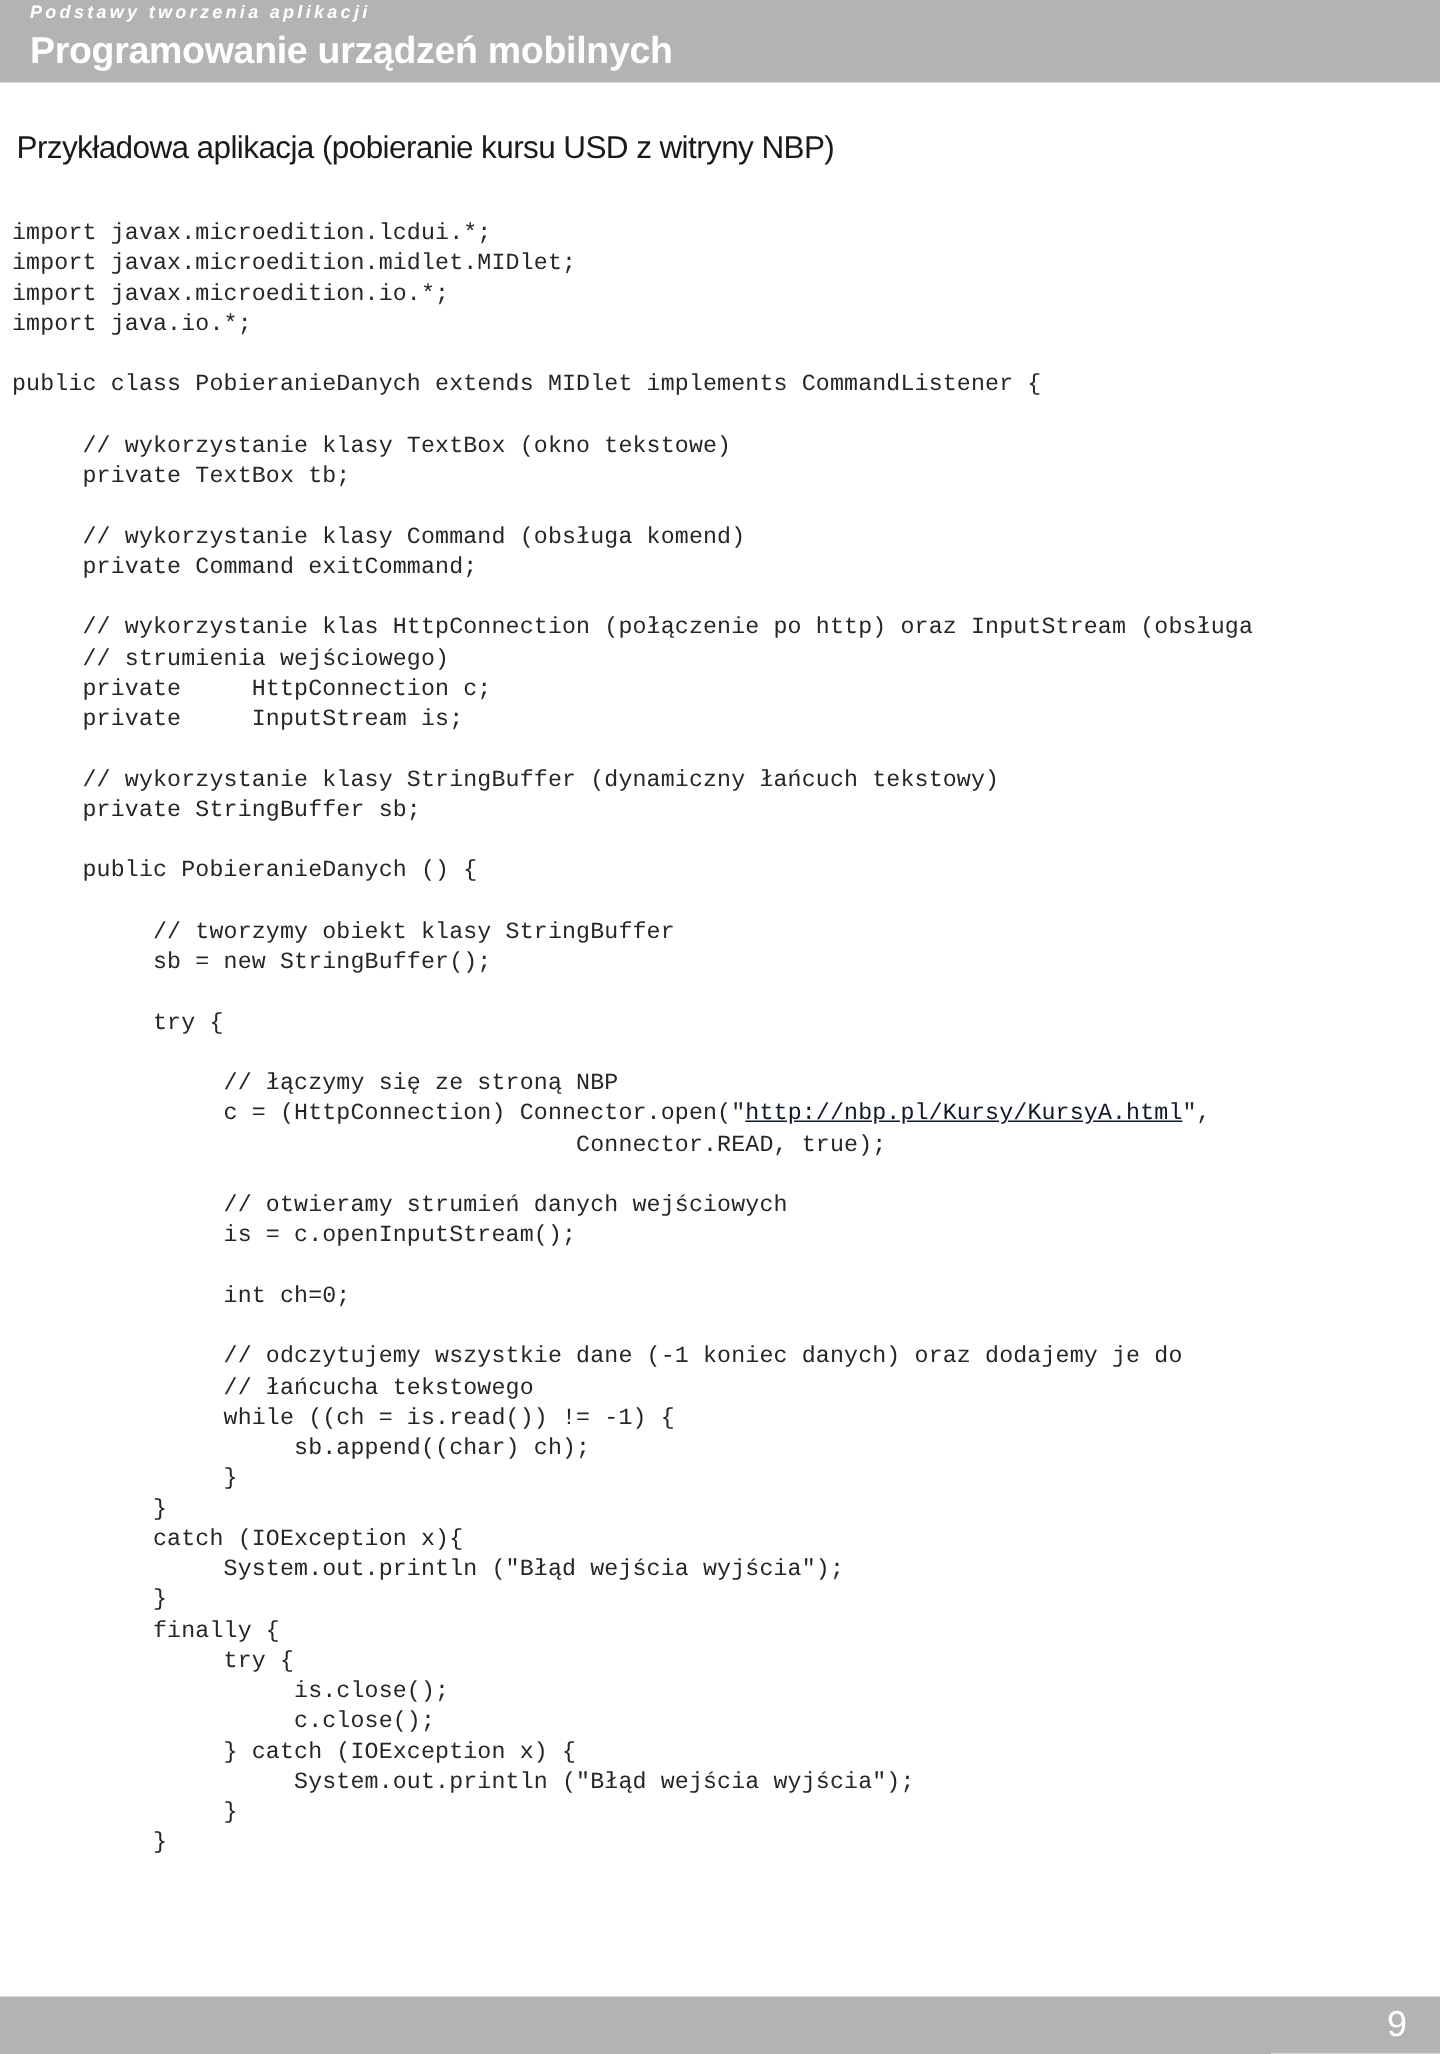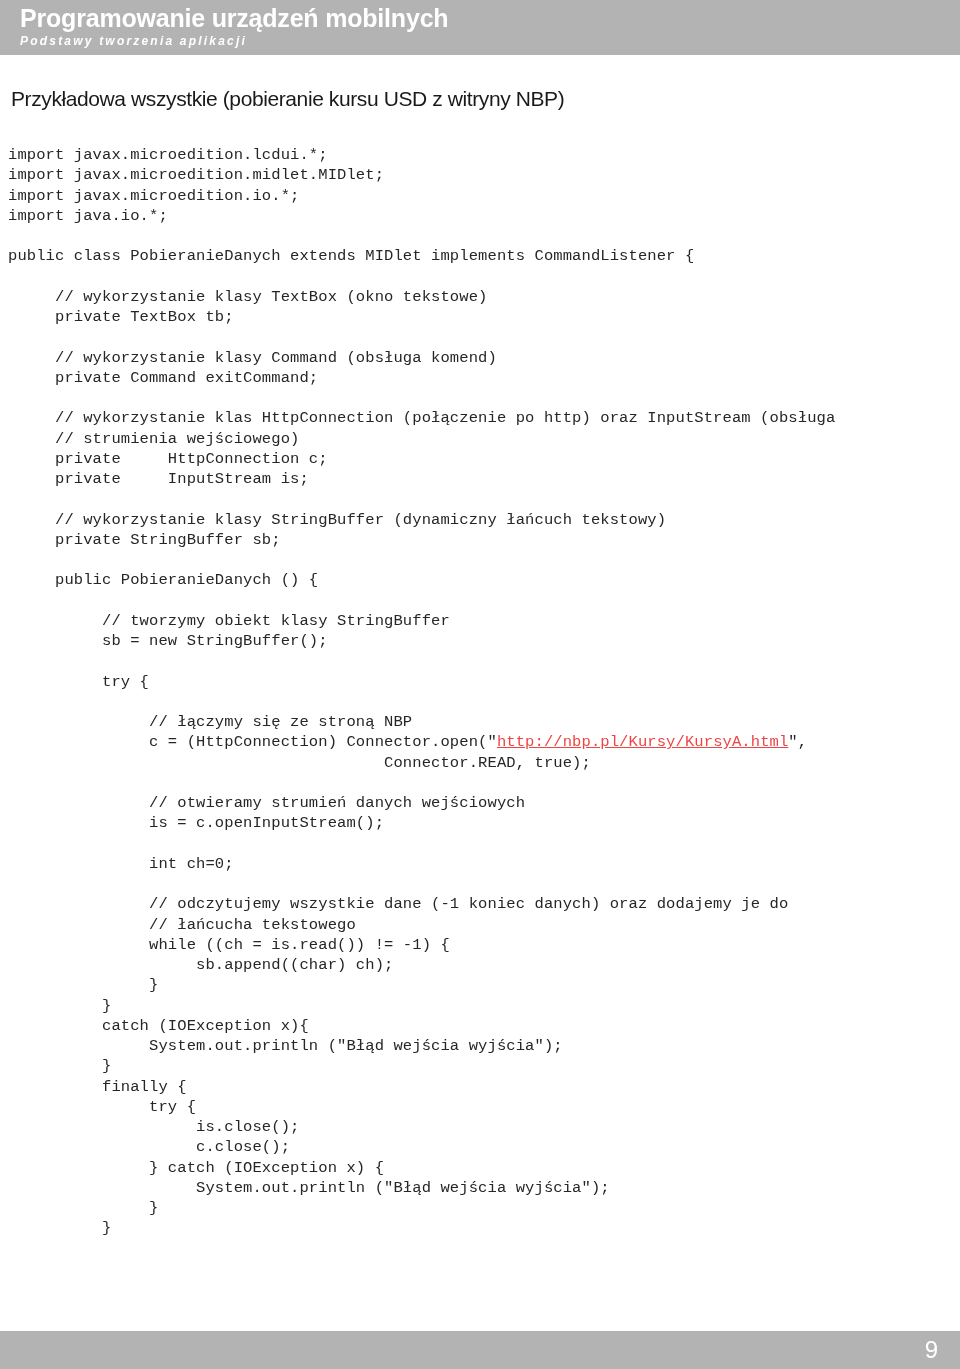--- a/index.html
+++ b/index.html
@@ -78,21 +78,21 @@
   #code-block .ln {
     display: block;
     min-height: 20.25px;
     white-space: pre;
   }
   #code-block .ln.blank {
     height: 20.25px;
   }
   #code-block a.url,
   #code-block .url {
-    color: #ef4444;
+    color: #0f172a;
     text-decoration: underline;
     text-align: right;
   }
 
   
   #footer-bar {
     position: absolute;
     left: 0;
     bottom: 0;
     width: 960px;
@@ -106,23 +106,23 @@
     color: #ffffff;
     font-family: "Liberation Sans", sans-serif;
     font-size: 24px;
     line-height: 30px;
   }
 </style>
 </head>
 <body>
 
 <div id="header-banner">
+  <span id="header-subtitle">Podstawy tworzenia aplikacji</span>
   <span id="header-title">Programowanie urządzeń mobilnych</span>
-  <span id="header-subtitle">Podstawy tworzenia aplikacji</span>
 </div>
 
-<div id="page-heading">Przykładowa wszystkie (pobieranie kursu USD z witryny NBP)</div>
+<div id="page-heading">Przykładowa aplikacja (pobieranie kursu USD z witryny NBP)</div>
 
 <div id="code-block"><span class="ln">import javax.microedition.lcdui.*;</span><span class="ln">import javax.microedition.midlet.MIDlet;</span><span class="ln">import javax.microedition.io.*;</span><span class="ln">import java.io.*;</span><span class="ln blank">&nbsp;</span><span class="ln">public class PobieranieDanych extends MIDlet implements CommandListener {</span><span class="ln blank">&nbsp;</span><span class="ln">     // wykorzystanie klasy TextBox (okno tekstowe)</span><span class="ln">     private TextBox tb;</span><span class="ln blank">&nbsp;</span><span class="ln">     // wykorzystanie klasy Command (obsługa komend)</span><span class="ln">     private Command exitCommand;</span><span class="ln blank">&nbsp;</span><span class="ln">     // wykorzystanie klas HttpConnection (połączenie po http) oraz InputStream (obsługa</span><span class="ln">     // strumienia wejściowego)</span><span class="ln">     private     HttpConnection c;</span><span class="ln">     private     InputStream is;</span><span class="ln blank">&nbsp;</span><span class="ln">     // wykorzystanie klasy StringBuffer (dynamiczny łańcuch tekstowy)</span><span class="ln">     private StringBuffer sb;</span><span class="ln blank">&nbsp;</span><span class="ln">     public PobieranieDanych () {</span><span class="ln blank">&nbsp;</span><span class="ln">          // tworzymy obiekt klasy StringBuffer</span><span class="ln">          sb = new StringBuffer();</span><span class="ln blank">&nbsp;</span><span class="ln">          try {</span><span class="ln blank">&nbsp;</span><span class="ln">               // łączymy się ze stroną NBP</span><span class="ln">               c = (HttpConnection) Connector.open("<span class="url">http://nbp.pl/Kursy/KursyA.html</span>",</span><span class="ln">                                        Connector.READ, true);</span><span class="ln blank">&nbsp;</span><span class="ln">               // otwieramy strumień danych wejściowych</span><span class="ln">               is = c.openInputStream();</span><span class="ln blank">&nbsp;</span><span class="ln">               int ch=0;</span><span class="ln blank">&nbsp;</span><span class="ln">               // odczytujemy wszystkie dane (-1 koniec danych) oraz dodajemy je do</span><span class="ln">               // łańcucha tekstowego</span><span class="ln">               while ((ch = is.read()) != -1) {</span><span class="ln">                    sb.append((char) ch);</span><span class="ln">               }</span><span class="ln">          }</span><span class="ln">          catch (IOException x){</span><span class="ln">               System.out.println ("Błąd wejścia wyjścia");</span><span class="ln">          }</span><span class="ln">          finally {</span><span class="ln">               try {</span><span class="ln">                    is.close();</span><span class="ln">                    c.close();</span><span class="ln">               } catch (IOException x) {</span><span class="ln">                    System.out.println ("Błąd wejścia wyjścia");</span><span class="ln">               }</span><span class="ln">          }</span></div>
 
 <div id="footer-bar">
   <span id="page-number">9</span>
 </div>
 
 </body></html>

